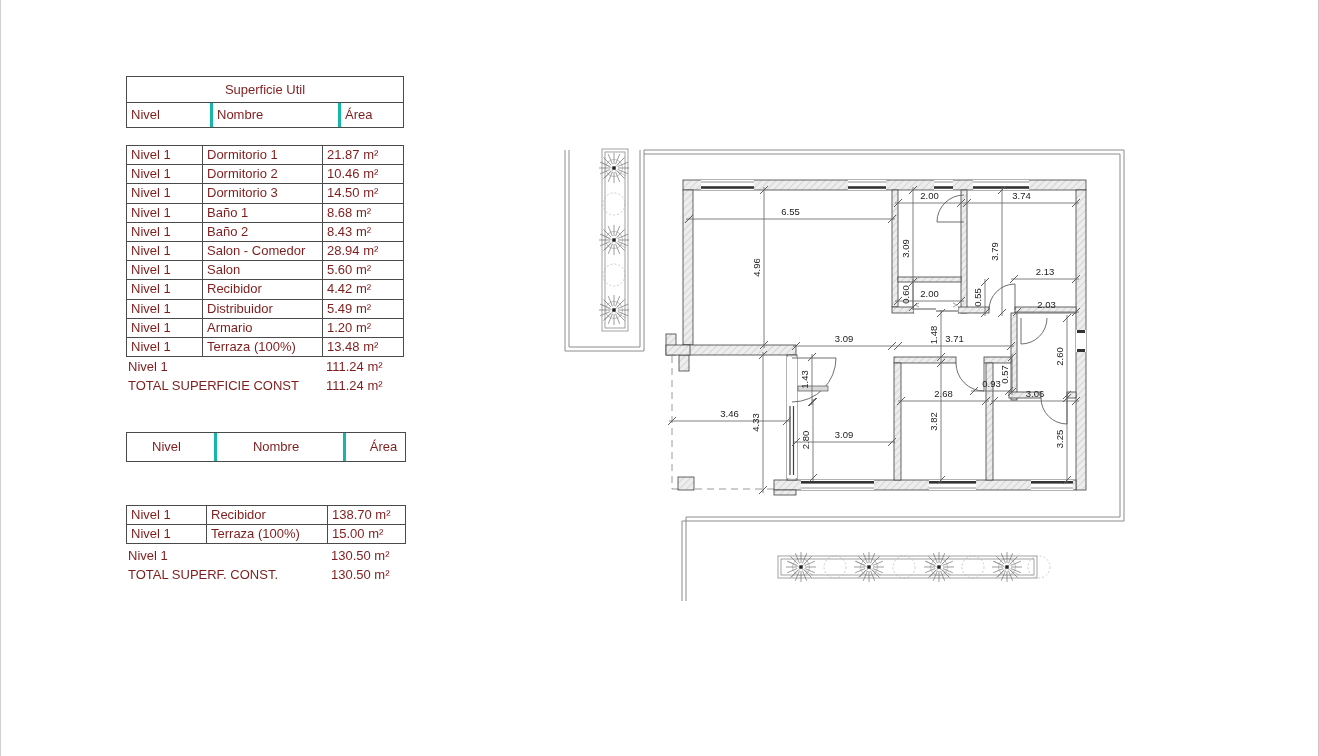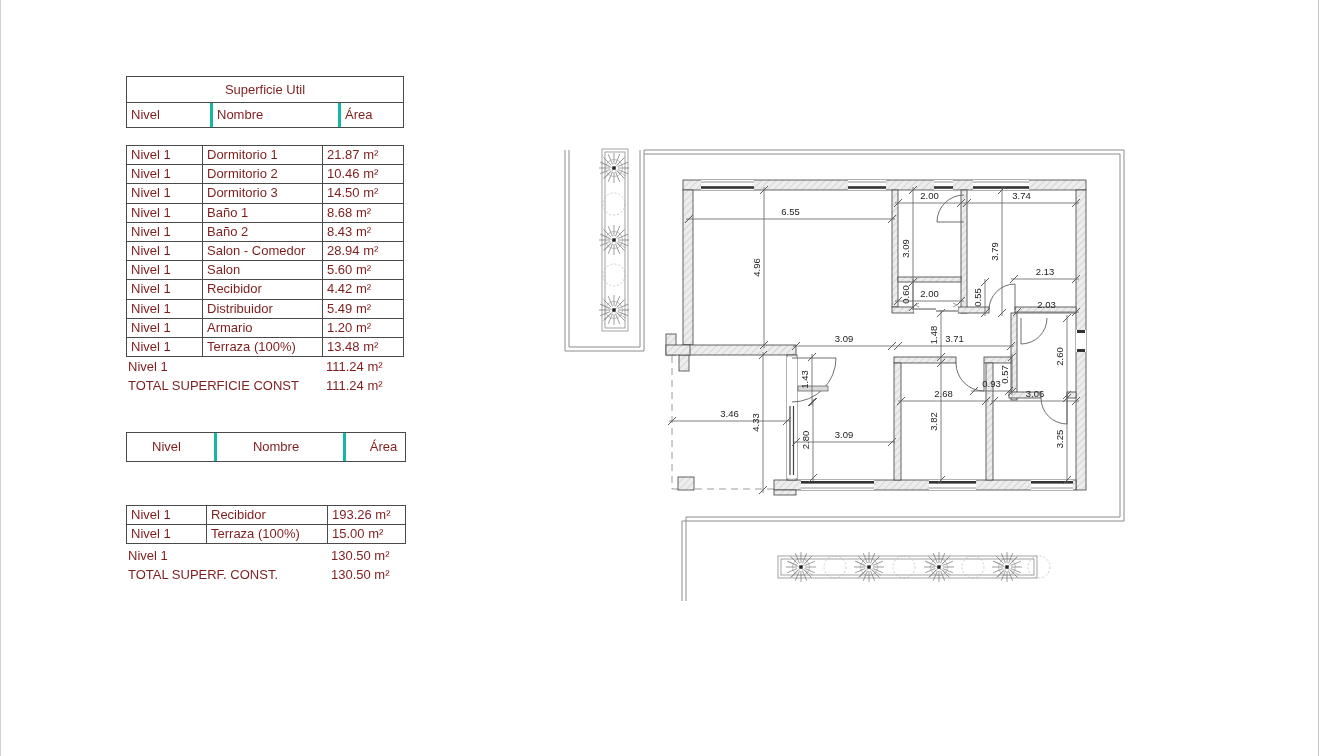--- a/index.html
+++ b/index.html
@@ -119,21 +119,21 @@
       <div>Nivel</div>
       <div>Nombre</div>
       <div>Área</div>
     </div>
   </div>
 
   <div class="tbl datatbl" id="t2-data" style="left:125px;top:505px;width:278px;">
       <div class="trow t2cols">
         <div>Nivel 1</div>
         <div>Recibidor</div>
-        <div>193.26 m²</div>
+        <div>138.70 m²</div>
       </div>
       <div class="trow t2cols">
         <div>Nivel 1</div>
         <div>Terraza (100%)</div>
         <div>15.00 m²</div>
       </div>
     </div>
 
   <div class="tbl" id="t2-totals" style="left:125px;top:546px;width:278px;">
     <div class="totrow t2tot">

